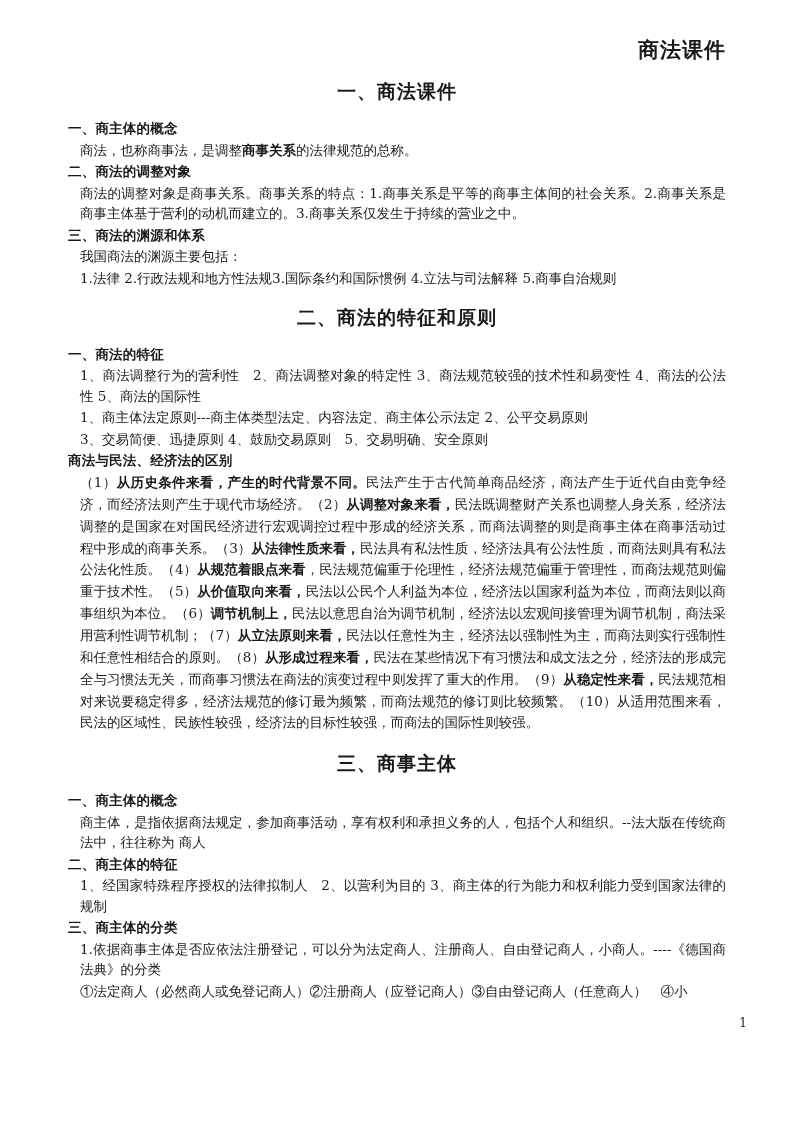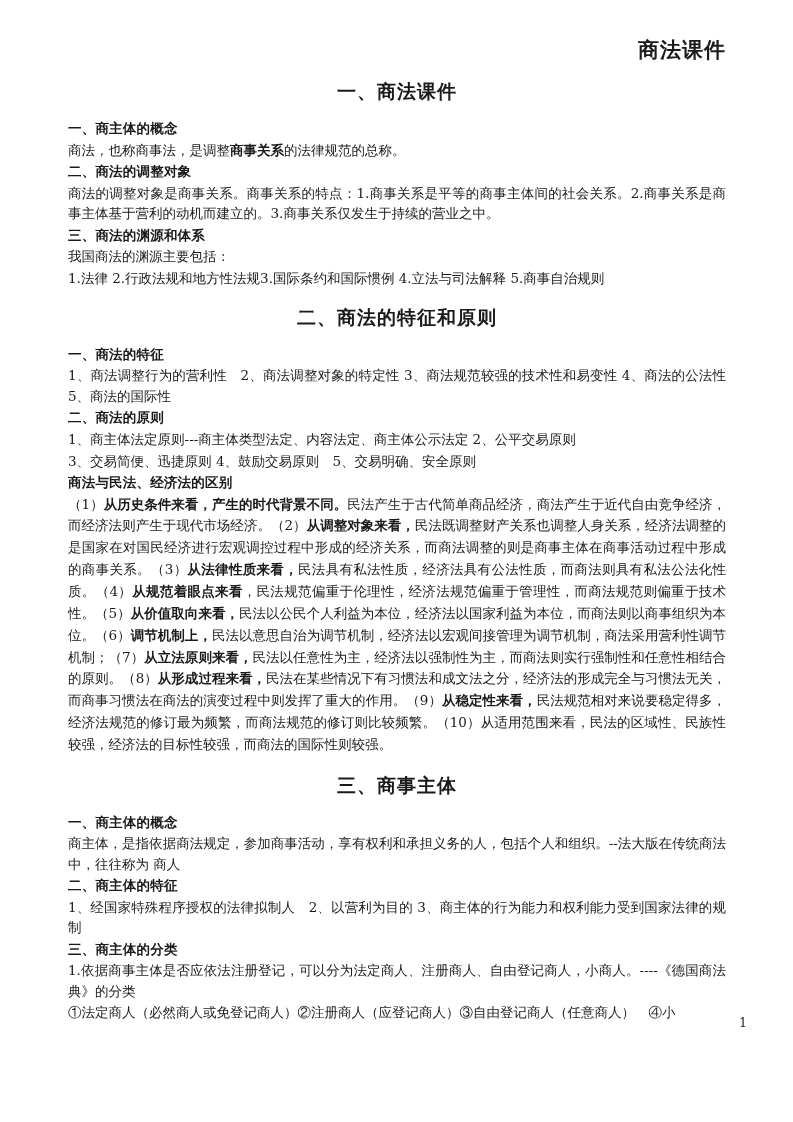--- a/index.html
+++ b/index.html
@@ -52,21 +52,21 @@
     font-weight: bold;
     margin: 2px 0 1px 0;
     line-height: 1.45;
     letter-spacing: 0.2px;
   }
 
   
   .para {
     font-size: 13.5px;
     line-height: 1.52;
-    margin: 0 0 1px 0;
+    margin: 0 0 1px 12px;
     text-align: justify;
     text-justify: inter-ideograph;
   }
   .para.block {
     line-height: 1.62;
     text-indent: 0;
   }
   .para b, .sub-head b { font-weight: bold; }
   .em { font-weight: bold; }
 
@@ -95,21 +95,20 @@
         <div class="para"><span>商法，也称商事法，是调整</span><b class="em">商事关系</b><span>的法律规范的总称。</span></div>
         <div class="sub-head">二、商法的调整对象</div>
         <div class="para"><span>商法的调整对象是商事关系。商事关系的特点：1.商事关系是平等的商事主体间的社会关系。2.商事关系是商事主体基于营利的动机而建立的。3.商事关系仅发生于持续的营业之中。</span></div>
         <div class="sub-head">三、商法的渊源和体系</div>
         <div class="para"><span>我国商法的渊源主要包括：</span></div>
         <div class="para"><span>1.法律 2.行政法规和地方性法规3.国际条约和国际惯例 4.立法与司法解释 5.商事自治规则</span></div>
         <div class="gap-sm"></div>
         <div class="section-title">二、商法的特征和原则</div>
         <div class="sub-head">一、商法的特征</div>
         <div class="para"><span>1、商法调整行为的营利性　2、商法调整对象的特定性 3、商法规范较强的技术性和易变性 4、商法的公法性 5、商法的国际性</span></div>
-        <div class="sub-head">二、商法的原则</div>
         <div class="para"><span>1、商主体法定原则---商主体类型法定、内容法定、商主体公示法定 2、公平交易原则</span></div>
         <div class="para"><span>3、交易简便、迅捷原则 4、鼓励交易原则　5、交易明确、安全原则</span></div>
         <div class="sub-head">商法与民法、经济法的区别</div>
         <div class="para block"><span>（1）</span><b class="em">从历史条件来看，产生的时代背景不同。</b><span>民法产生于古代简单商品经济，商法产生于近代自由竞争经济，而经济法则产生于现代市场经济。（2）</span><b class="em">从调整对象来看，</b><span>民法既调整财产关系也调整人身关系，经济法调整的是国家在对国民经济进行宏观调控过程中形成的经济关系，而商法调整的则是商事主体在商事活动过程中形成的商事关系。（3）</span><b class="em">从法律性质来看，</b><span>民法具有私法性质，经济法具有公法性质，而商法则具有私法公法化性质。（4）</span><b class="em">从规范着眼点来看</b><span>，民法规范偏重于伦理性，经济法规范偏重于管理性，而商法规范则偏重于技术性。（5）</span><b class="em">从价值取向来看，</b><span>民法以公民个人利益为本位，经济法以国家利益为本位，而商法则以商事组织为本位。（6）</span><b class="em">调节机制上，</b><span>民法以意思自治为调节机制，经济法以宏观间接管理为调节机制，商法采用营利性调节机制；（7）</span><b class="em">从立法原则来看，</b><span>民法以任意性为主，经济法以强制性为主，而商法则实行强制性和任意性相结合的原则。（8）</span><b class="em">从形成过程来看，</b><span>民法在某些情况下有习惯法和成文法之分，经济法的形成完全与习惯法无关，而商事习惯法在商法的演变过程中则发挥了重大的作用。（9）</span><b class="em">从稳定性来看，</b><span>民法规范相对来说要稳定得多，经济法规范的修订最为频繁，而商法规范的修订则比较频繁。（10）从适用范围来看，民法的区域性、民族性较强，经济法的目标性较强，而商法的国际性则较强。</span></div>
         <div class="gap-sm"></div>
         <div class="section-title">三、商事主体</div>
         <div class="sub-head">一、商主体的概念</div>
         <div class="para"><span>商主体，是指依据商法规定，参加商事活动，享有权利和承担义务的人，包括个人和组织。--法大版在传统商法中，往往称为 商人</span></div>
         <div class="sub-head">二、商主体的特征</div>
         <div class="para"><span>1、经国家特殊程序授权的法律拟制人　2、以营利为目的 3、商主体的行为能力和权利能力受到国家法律的规制</span></div>

